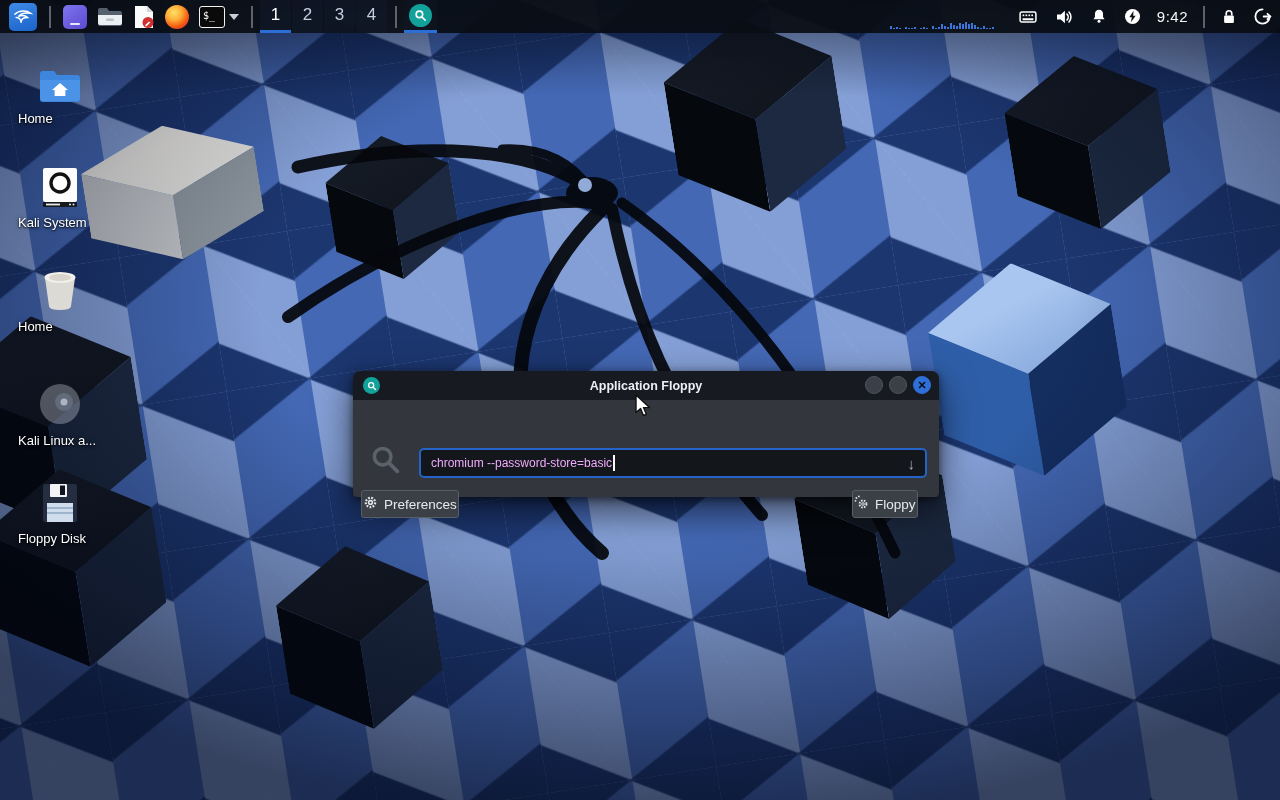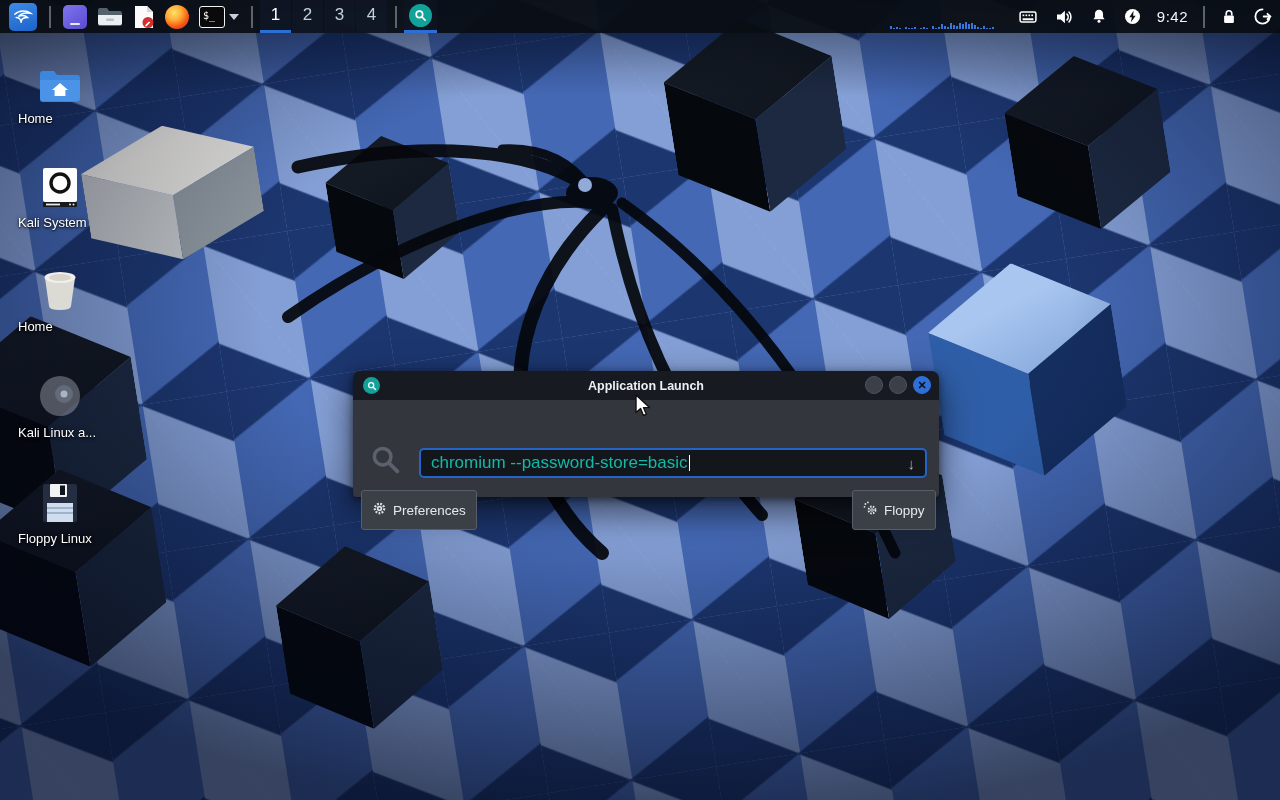--- a/index.html
+++ b/index.html
@@ -89,26 +89,26 @@
   .tb-circle { width:18px; height:18px; border-radius:50%; background:#3a3f48;
     border:1px solid #4d545e; }
   .tb-close { width:18px; height:18px; border-radius:50%; background:#2e6fd9; border:1px solid #2e6fd9;
     color:#0d1117; font-size:11px; font-weight:bold; display:flex; align-items:center;
     justify-content:center; line-height:1; }
   .finder-body { position:relative; height:97px; }
   .big-mag { position:absolute; left:17px; top:44px; color:#5b626c; }
   .entry { position:absolute; left:66px; top:48px; width:508px; height:30px;
     background:#13161b; border:2px solid #2463c8; border-radius:5px;
     display:flex; align-items:center; padding:0 10px; }
-  .entry .qtext { font-size:17px; color:#14b8a6; white-space:pre; }
+  .entry .qtext { font-size:12px; color:#f0abfc; white-space:pre; }
   .caret { width:1.5px; height:16px; background:#fff; margin-left:1px; }
   .entry .drop { margin-left:auto; color:#aeb4bc; font-size:15px; }
-  .btn { position:absolute; top:90px; height:40px; background:#3b4046;
+  .btn { position:absolute; top:90px; height:28px; background:#3b4046;
     border:1px solid #575e68; border-radius:3px; color:#e6e9ec; font-size:13.5px;
-    display:flex; align-items:center; gap:6px; padding:0 10px; cursor:default; }
+    display:flex; align-items:center; gap:6px; padding:0 1px; cursor:default; }
   .btn-prefs { left:8px; }
   .btn-launch { left:499px; }
   .gear-ic { color:#dfe3e8; }
 
   .cursor { position:absolute; z-index:50; }
 </style>
 </head>
 <body>
 
 <div class="screen">
@@ -206,21 +206,21 @@
     <div class="ibox">
       <svg width="40" height="42" viewBox="0 0 40 42">
         <path d="M5 8 L9 36 q0 4 11 4 q11 0 11 -4 L35 8 z" fill="#dcdad4"></path>
         <ellipse cx="20" cy="7.5" rx="15.5" ry="5.5" fill="#f1efe9"></ellipse>
         <ellipse cx="20" cy="7.5" rx="11" ry="3.6" fill="#d8d5cd"></ellipse>
       </svg>
     </div>
     <span class="lbl">Home</span>
   </div>
 
-  <div class="dicon" style="top:368px;">
+  <div class="dicon" style="top:376px;">
     <div class="ibox">
       <svg width="44" height="44" viewBox="0 0 44 44">
         <circle cx="22" cy="22" r="20" fill="rgba(235,240,248,0.30)"></circle>
         <circle cx="26" cy="20" r="9" fill="rgba(120,135,160,0.45)"></circle>
         <circle cx="26" cy="20" r="3.5" fill="rgba(235,240,248,0.55)"></circle>
       </svg>
     </div>
     <span class="lbl">Kali Linux a...</span>
   </div>
 
@@ -228,21 +228,21 @@
     <div class="ibox">
       <svg width="38" height="42" viewBox="0 0 38 42">
         <rect x="2" y="2" width="34" height="38" rx="2" fill="#242e40"></rect>
         <rect x="9" y="2" width="17" height="13" rx="1" fill="#f2f3f5"></rect>
         <rect x="19" y="3.5" width="5" height="9.5" fill="#10141c"></rect>
         <rect x="6" y="21" width="26" height="19" fill="#cfdded"></rect>
         <rect x="6" y="25" width="26" height="2" fill="#9fb4cd"></rect>
         <rect x="6" y="30" width="26" height="2" fill="#9fb4cd"></rect>
       </svg>
     </div>
-    <span class="lbl">Floppy Linux</span>
+    <span class="lbl">Floppy Disk</span>
   </div>
 
   <div class="panel">
     <div class="p-left">
       <div class="launcher">
         <span class="kali-tile">
           <svg width="22" height="22" viewBox="0 0 24 24" fill="none" stroke="#fff" stroke-width="1.5" stroke-linecap="round">
             <path d="M3 9 C8 4.5,16 4.5,20.5 8 C14 7,9.5 8.5,7.5 11"></path>
             <path d="M7.5 11 C11 10,15 10.5,17 12.5 C12.5 12.5,10 14.5,10 17.5"></path>
             <path d="M10 17.5 C9.5 14.5,7.5 12.5,4.5 12.5"></path>
@@ -391,21 +391,21 @@
   </div>
 
   <div class="finder">
     <div class="titlebar">
       <span class="tb-icon">
         <svg width="10" height="10" viewBox="0 0 24 24">
             <circle cx="10" cy="10" r="6" fill="none" stroke="#fff" stroke-width="3.2"></circle>
             <line x1="14.8" y1="14.8" x2="20.5" y2="20.5" stroke="#fff" stroke-width="3.2" stroke-linecap="round"></line>
           </svg>
       </span>
-      <span class="tb-title">Application Launch</span>
+      <span class="tb-title">Application Floppy</span>
       <span class="tb-btns">
         <span class="tb-circle"></span>
         <span class="tb-circle"></span>
         <span class="tb-close">✕</span>
       </span>
     </div>
     <div class="finder-body">
       <span class="big-mag">
         <svg width="32" height="32" viewBox="0 0 24 24">
             <circle cx="9.5" cy="9.5" r="6.2" fill="none" stroke="currentColor" stroke-width="2.6"></circle>

